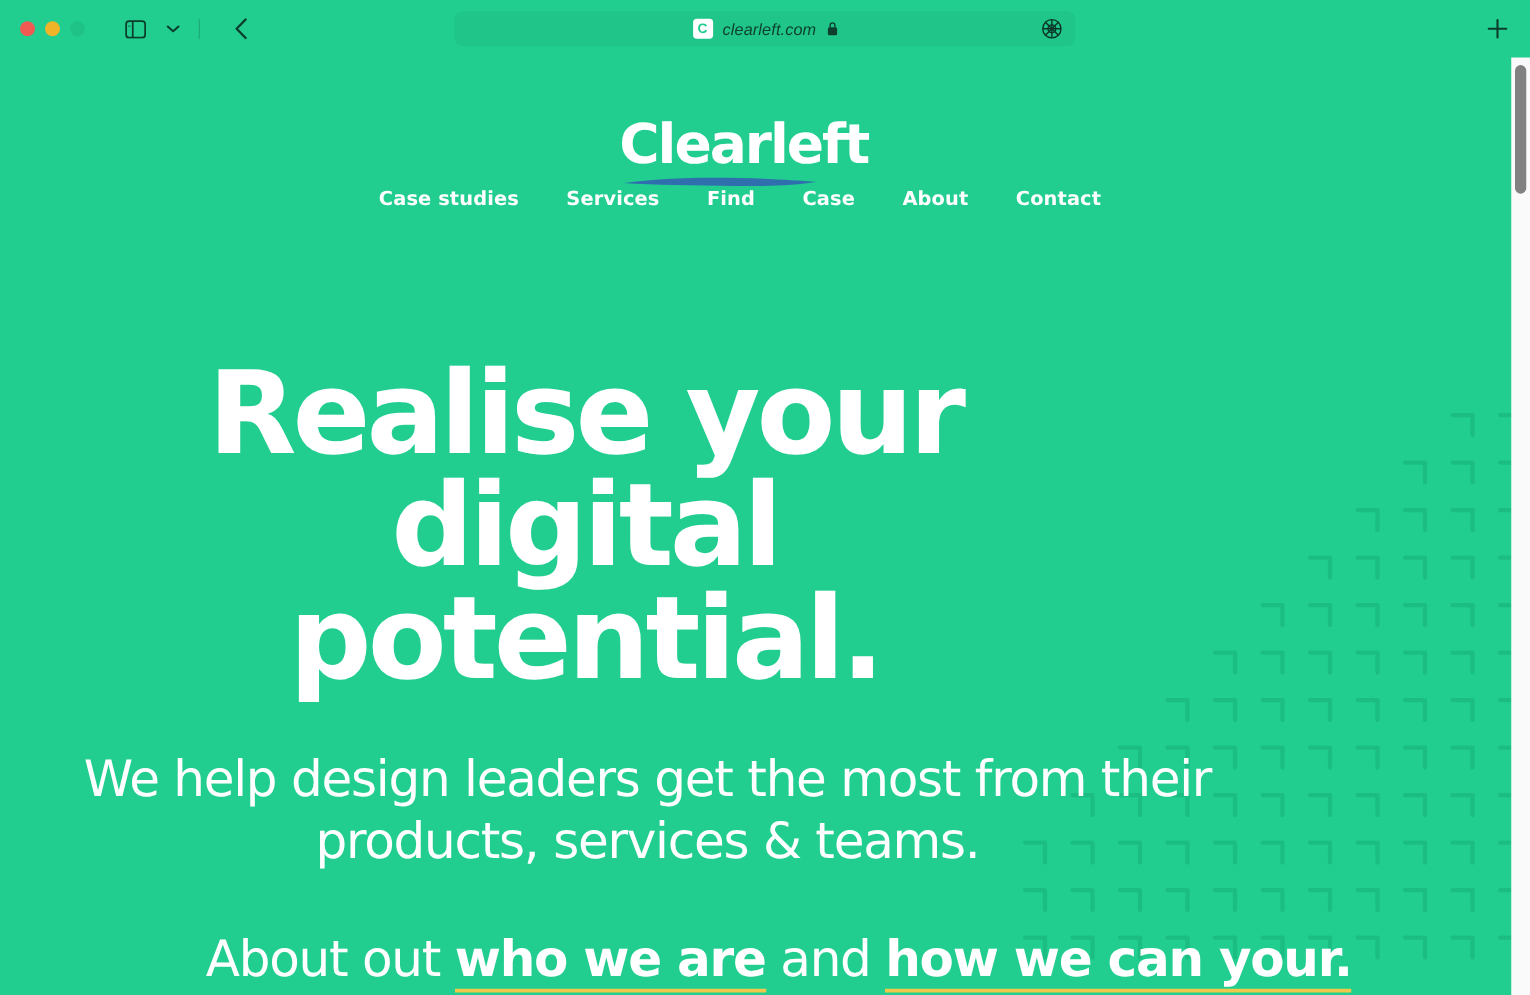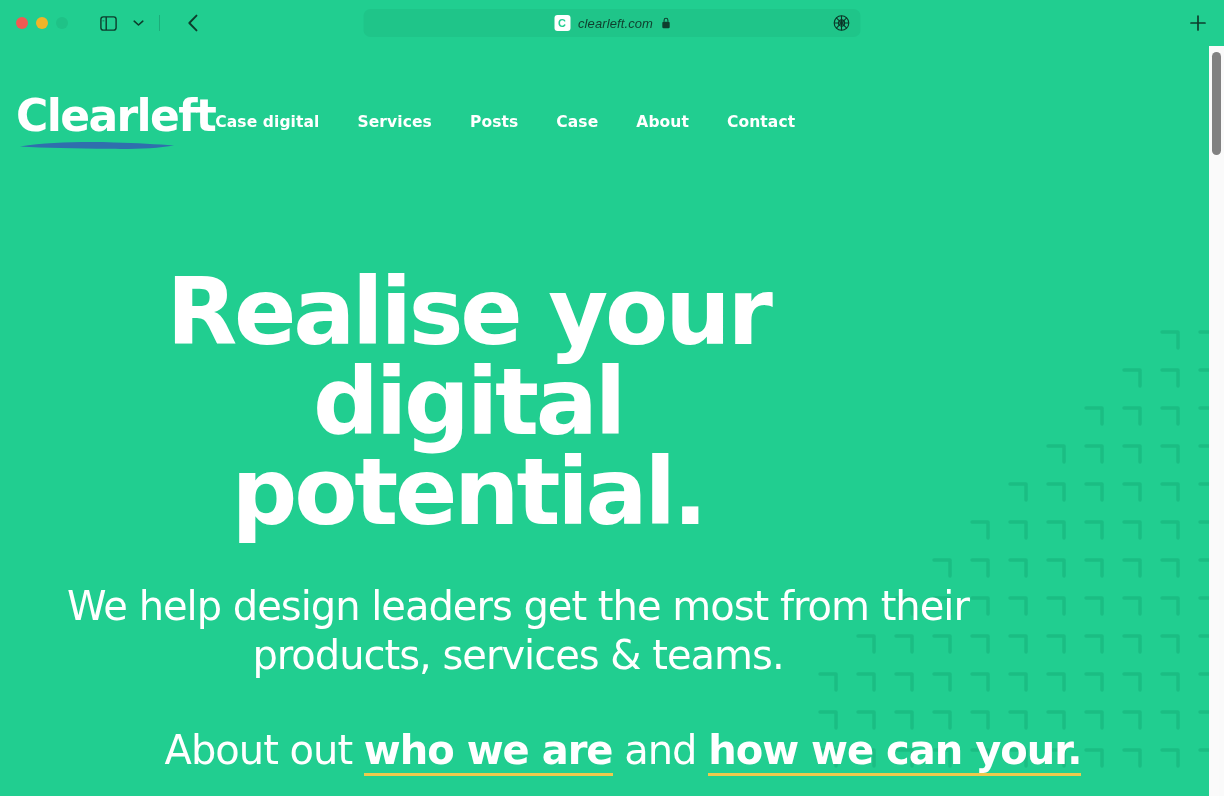--- a/index.html
+++ b/index.html
@@ -150,22 +150,23 @@
 
   .page-content {
     position: relative;
     z-index: 5;
   }
 
   
   .site-header {
     display: flex;
     align-items: center;
-    justify-content: flex-start;
+    justify-content: center;
     padding: 48px 50px 0 16px;
+    flex-direction: column;
   }
 
   .logo-wrap {
     position: relative;
     display: inline-block;
     padding-bottom: 12px;
   }
   .logo-text {
     font-family: "DejaVu Sans", sans-serif;
     font-weight: bold;
@@ -428,23 +429,23 @@
       <header class="site-header">
         <div class="logo-wrap">
           <div class="logo-text">Clearleft</div>
           <svg class="logo-underline" viewBox="0 0 158 11" preserveAspectRatio="none">
             <path d="M2,7.4 C30,3.4 62,2.6 96,3.4 C118,3.9 140,5.2 156,6.4
                      C140,9.3 116,10.2 92,9.8 C58,9.3 26,9.0 2,7.4 Z" fill="#2f6fad"></path>
           </svg>
         </div>
 
         <nav class="site-nav">
-          <a class="nav-link" href="#">Case digital</a>
+          <a class="nav-link" href="#">Case studies</a>
           <a class="nav-link" href="#">Services</a>
-          <a class="nav-link" href="#">Posts</a>
+          <a class="nav-link" href="#">Find</a>
           <a class="nav-link" href="#">Case</a>
           <a class="nav-link" href="#">About</a>
           <a class="nav-link" href="#">Contact</a>
         </nav>
       </header>
 
       <section class="hero">
         <h1 class="hero-title">
           <span>Realise your digital</span><br>
           <span>potential.</span>

